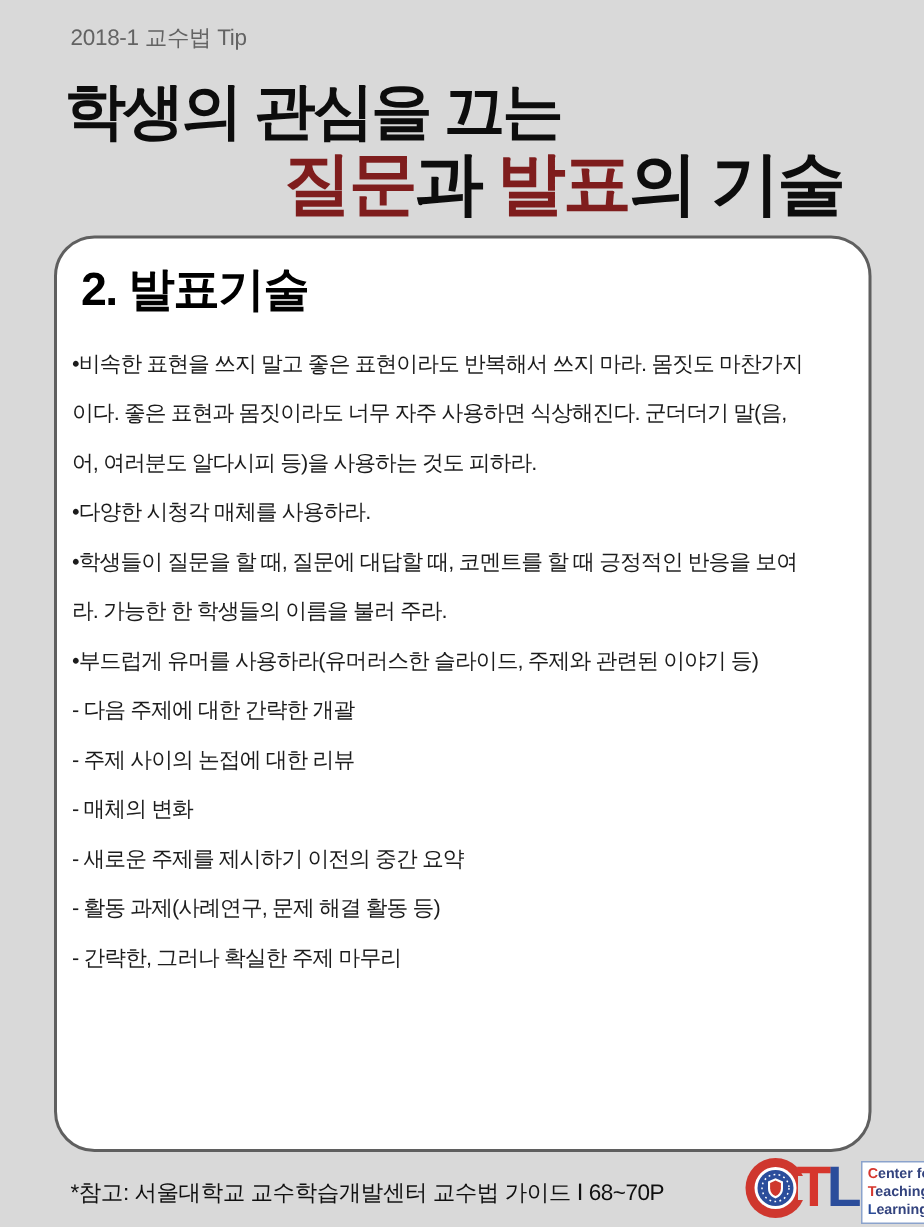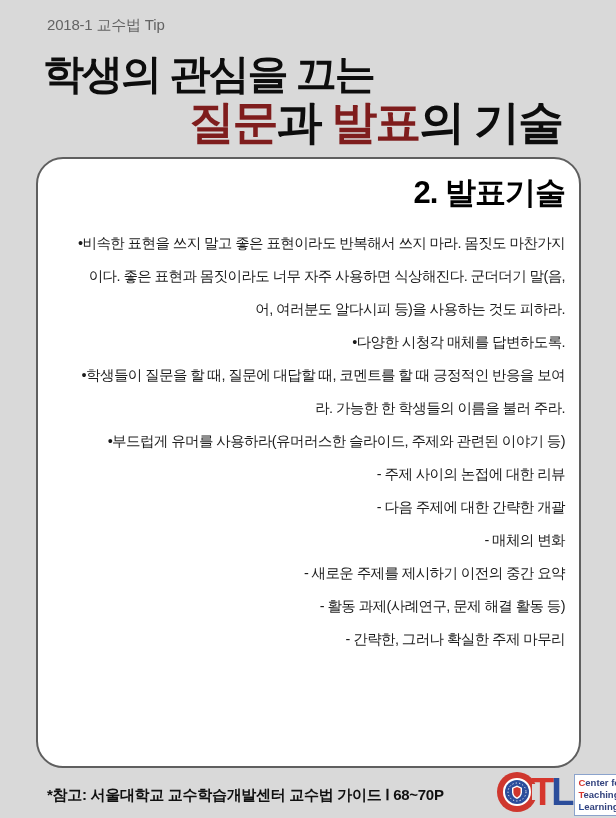--- a/index.html
+++ b/index.html
@@ -28,33 +28,32 @@
   }
   .title-red { color:#7f1d1d; }
   .card {
     position:absolute; left:36px; top:157px;
     width:545px; height:611px;
     background:#ffffff;
     border:2.5px solid #5f5f5f;
     border-radius:27px;
     padding:11px 14px 0 14px;
     overflow:hidden;
-    text-align:right;
   }
   .card-heading {
     font-size:31px; font-weight:800; color:#000000;
     letter-spacing:-1px; margin:2px 0 13px 2px;
   }
   .body-line {
     font-size:14.5px; line-height:33px; color:#1c1c1c;
     letter-spacing:-0.6px; white-space:pre; margin-left:-4px;
   }
   .footer-ref {
     position:absolute; left:47px; top:786px;
-    font-size:15px; color:#101010; letter-spacing:-0.3px; font-weight:700;
+    font-size:15px; color:#101010; letter-spacing:-0.3px; font-weight:400;
   }
   .logo {
     position:absolute; left:496px; top:771px;
     display:flex; align-items:flex-start;
   }
   .logo-badge { width:42px; height:42px; display:block; }
   .logo-letters {
     display:flex; margin-left:-7px; margin-top:2px;
     font-size:38px; font-weight:900; letter-spacing:-3px;
     line-height:38px; font-family:"Liberation Sans", sans-serif;
@@ -81,26 +80,26 @@
 
   <div class="title-line1">학생의 관심을 끄는</div>
 
   <div class="title-line2"><span class="title-red">질문</span><span>과 </span><span class="title-red">발표</span><span>의 기술</span></div>
 
   <div class="card">
     <div class="card-heading">2. 발표기술</div>
     <p class="body-line">•비속한 표현을 쓰지 말고 좋은 표현이라도 반복해서 쓰지 마라. 몸짓도 마찬가지
 이다. 좋은 표현과 몸짓이라도 너무 자주 사용하면 식상해진다. 군더더기 말(음,
 어, 여러분도 알다시피 등)을 사용하는 것도 피하라.</p>
-    <p class="body-line">•다양한 시청각 매체를 답변하도록.</p>
+    <p class="body-line">•다양한 시청각 매체를 사용하라.</p>
     <p class="body-line">•학생들이 질문을 할 때, 질문에 대답할 때, 코멘트를 할 때 긍정적인 반응을 보여
 라. 가능한 한 학생들의 이름을 불러 주라.</p>
     <p class="body-line">•부드럽게 유머를 사용하라(유머러스한 슬라이드, 주제와 관련된 이야기 등)</p>
+    <p class="body-line">- 다음 주제에 대한 간략한 개괄</p>
     <p class="body-line">- 주제 사이의 논접에 대한 리뷰</p>
-    <p class="body-line">- 다음 주제에 대한 간략한 개괄</p>
     <p class="body-line">- 매체의 변화</p>
     <p class="body-line">- 새로운 주제를 제시하기 이전의 중간 요약</p>
     <p class="body-line">- 활동 과제(사례연구, 문제 해결 활동 등)</p>
     <p class="body-line">- 간략한, 그러나 확실한 주제 마무리</p>
   </div>
 
   <div class="footer-ref">*참고: 서울대학교 교수학습개발센터 교수법 가이드 Ⅰ 68~70P</div>
 
   <div class="logo">
     <svg class="logo-badge" viewBox="0 0 42 42">

